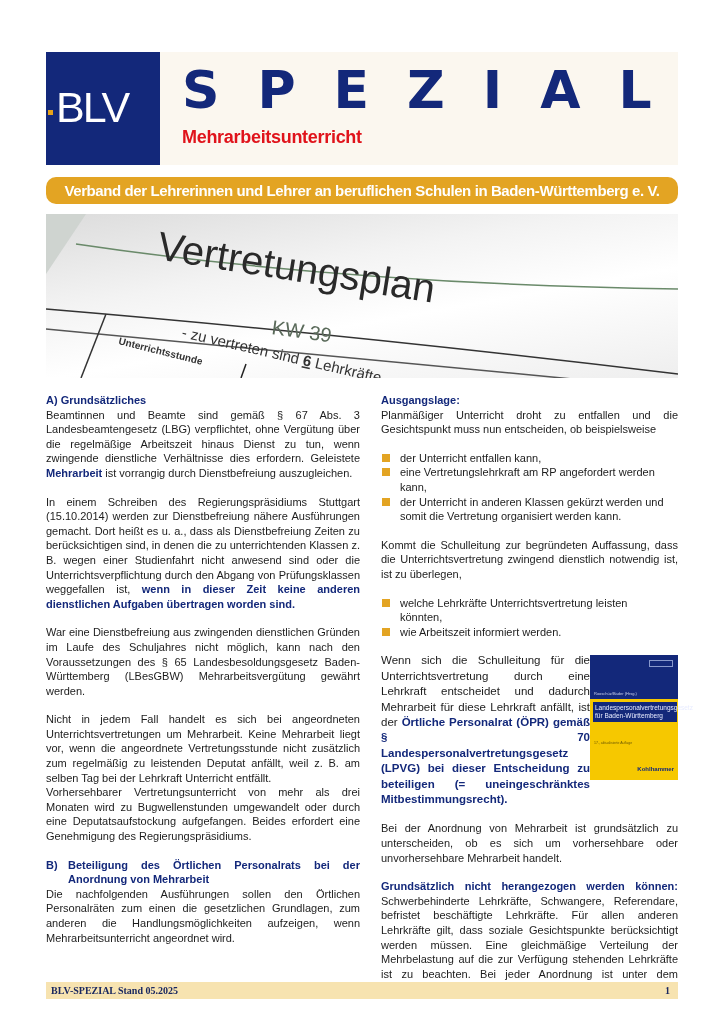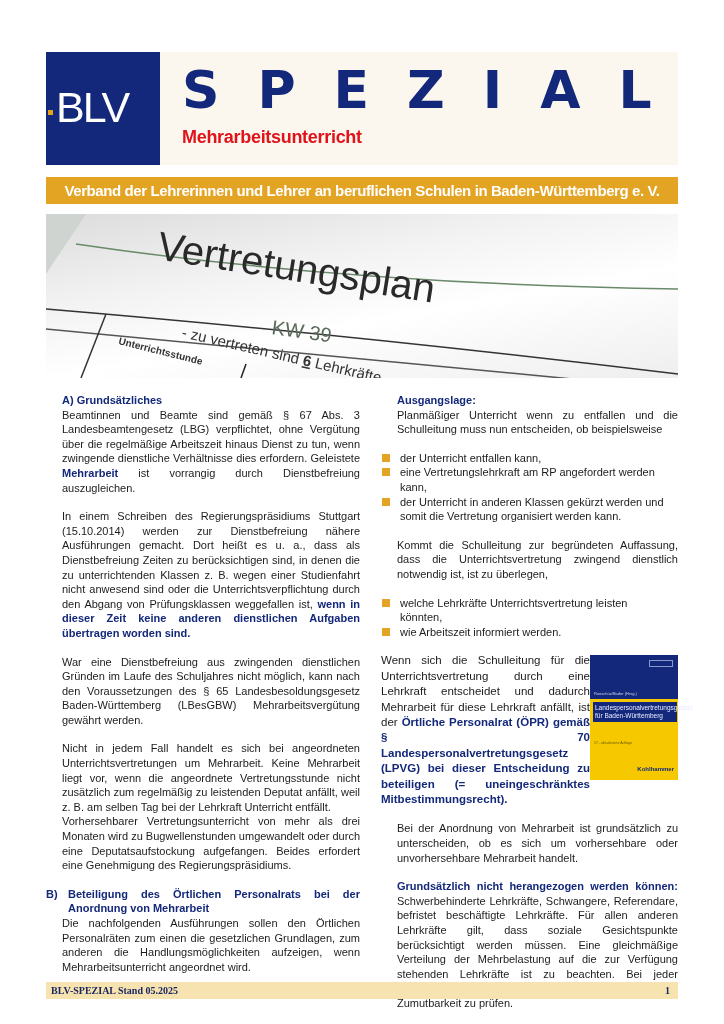--- a/index.html
+++ b/index.html
@@ -8,32 +8,32 @@
   .page { position: absolute; left: 0; top: 0; width: 724px; height: 808px; }
 
   
   .header { position: absolute; left: 46px; top: 52px; width: 632px; height: 113px; background: #fbf7ef; }
   .logo { position: absolute; left: 0; top: 0; width: 114px; height: 113px; background: #13287a; }
   .logo-text { position: absolute; left: 10px; top: 30px; font-size: 43px; color: #ffffff; letter-spacing: -2px; font-weight: 400; line-height: 50px; }
   .logo-dot { position: absolute; left: 2px; top: 58px; width: 5px; height: 5px; background: #e6a21a; }
   .spezial { position: absolute; left: 136px; top: 8px; font-size: 52px; font-weight: 700; color: #13287a; letter-spacing: 38px; line-height: 60px; font-family: "DejaVu Sans", sans-serif; }
   .subtitle { position: absolute; left: 136px; top: 74px; font-size: 18px; font-weight: 700; color: #e0131b; line-height: 22px; letter-spacing: -0.3px; }
 
-  .banner { position: absolute; left: 46px; top: 177px; width: 632px; height: 27px; background: #e3a423; color: #ffffff; font-weight: 700; font-size: 15px; line-height: 27px; text-align: center; letter-spacing: -0.4px; }
+  .banner { position: absolute; left: 46px; top: 177px; width: 632px; height: 27px; background: #e3a423; color: #ffffff; font-weight: 700; font-size: 15px; line-height: 27px; text-align: center; letter-spacing: -0.4px; border-radius: 10px; }
 
   
   .photo { position: absolute; left: 46px; top: 214px; width: 632px; height: 164px; overflow: hidden;
            background: linear-gradient(170deg, #dcdcdc 0%, #f3f3f3 35%, #ffffff 60%, #eeeeee 100%); }
   .photo svg { position: absolute; left: 0; top: 0; }
 
   
   .col { position: absolute; top: 393px; font-size: 11px; line-height: 14.6px; text-align: justify; }
   .col-left { left: 46px; width: 314px; }
   .col-right { left: 381px; width: 297px; }
-  .col p { margin: 0 0 14px 16px; }
+  .col p { margin: 0 0 14px 0; }
   .h { color: #13287a; font-weight: 700; }
   .hl { color: #13287a; font-weight: 700; }
   .section-b { display: flex; }
   .section-b .lbl { width: 22px; flex: none; }
   ul.bul { list-style: none; padding: 0; margin: 0 8px 14px 0; }
   ul.bul li { position: relative; padding-left: 19px; text-align: left; }
   ul.bul li::before { content: ""; position: absolute; left: 1px; top: 3px; width: 8px; height: 8px; background: #e3a423; }
   .wrap-block { display: flex; gap: 0; margin-bottom: 14px; }
   .wrap-block p { margin: 0; flex: 1; font-size: 11.5px; line-height: 15.4px; }
   .book { width: 88px; height: 125px; flex: none; position: relative; background: #f6c800; margin-top: 2px; }
@@ -98,21 +98,21 @@
     <div class="section-b h">
       <span class="lbl">B)</span>
       <span>Beteiligung des Örtlichen Personalrats bei der Anordnung von Mehrarbeit</span>
     </div>
     <p>Die nachfolgenden Ausführungen sollen den Örtlichen Personalräten zum einen die gesetzlichen Grundlagen, zum anderen die Handlungsmöglichkeiten aufzeigen, wenn Mehrarbeitsunterricht angeordnet wird.</p>
   </div>
 
   <div class="col col-right">
     <p>
       <span class="h">Ausgangslage:</span><br>
-      <span>Planmäßiger Unterricht wenn zu entfallen und die Schulleitung muss nun entscheiden, ob beispielsweise</span>
+      <span>Planmäßiger Unterricht droht zu entfallen und die Gesichtspunkt muss nun entscheiden, ob beispielsweise</span>
     </p>
     <ul class="bul">
       <li>der Unterricht entfallen kann,</li>
       <li>eine Vertretungslehrkraft am RP angefordert werden kann,</li>
       <li>der Unterricht in anderen Klassen gekürzt werden und somit die Vertretung organisiert werden kann.</li>
     </ul>
     <p>Kommt die Schulleitung zur begründeten Auffassung, dass die Unterrichtsvertretung zwingend dienstlich notwendig ist, ist zu überlegen,</p>
     <ul class="bul">
       <li>welche Lehrkräfte Unterrichtsvertretung leisten könnten,</li>
       <li>wie Arbeitszeit informiert werden.</li>

